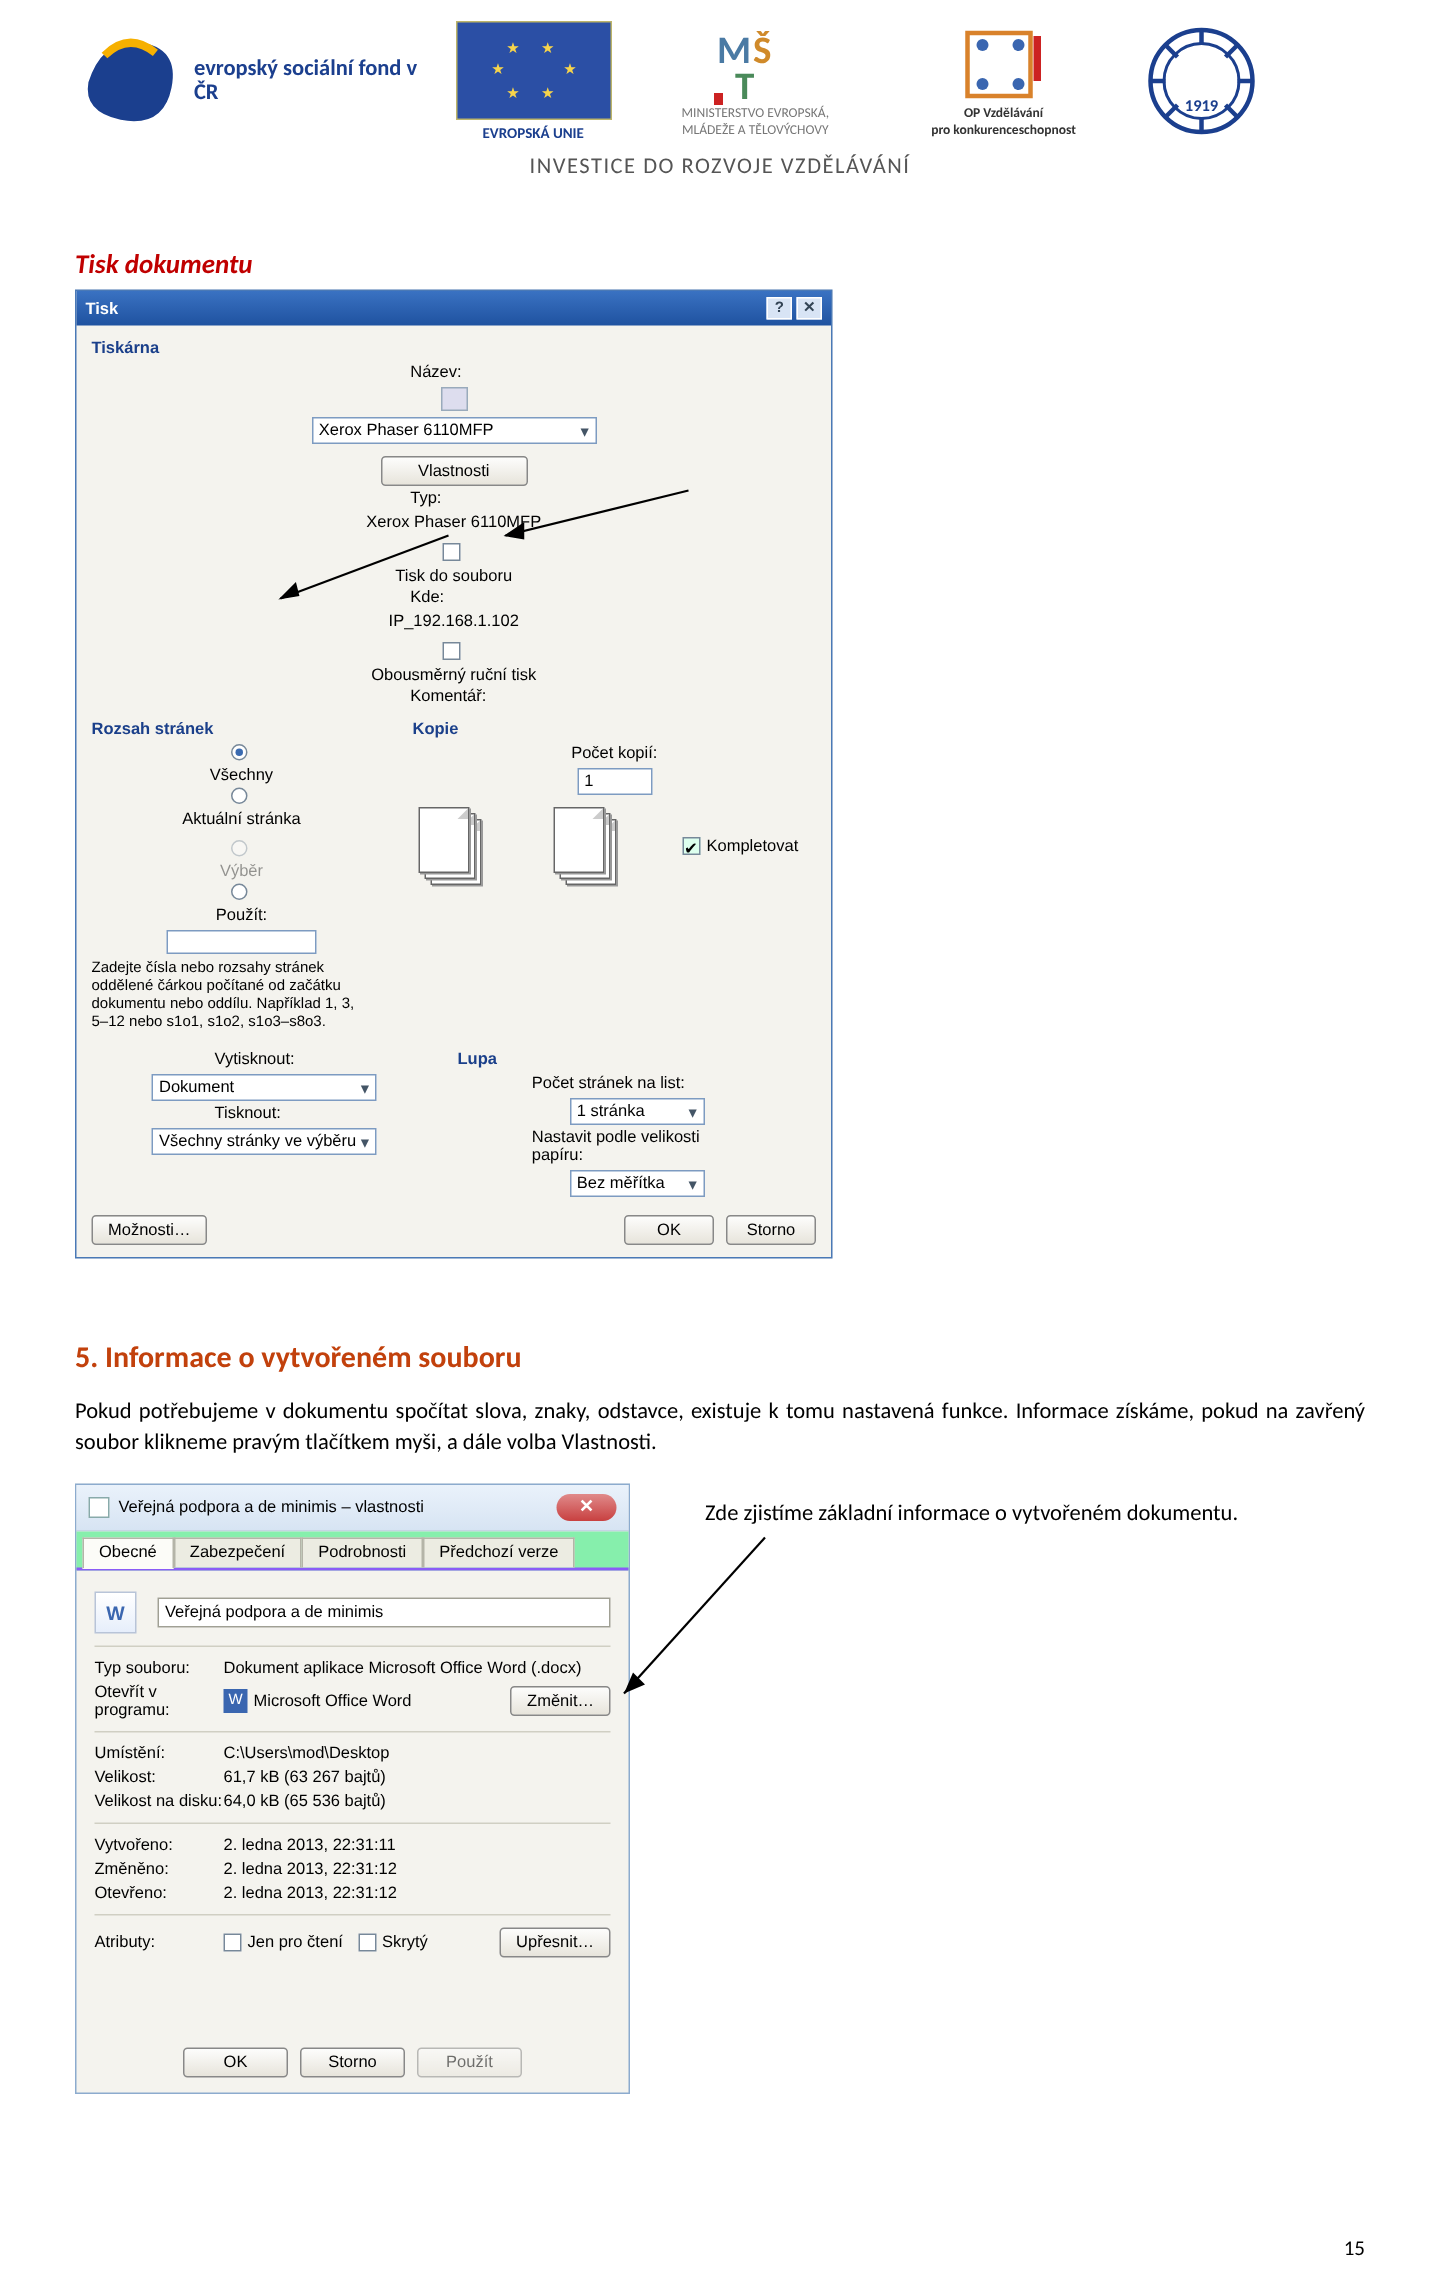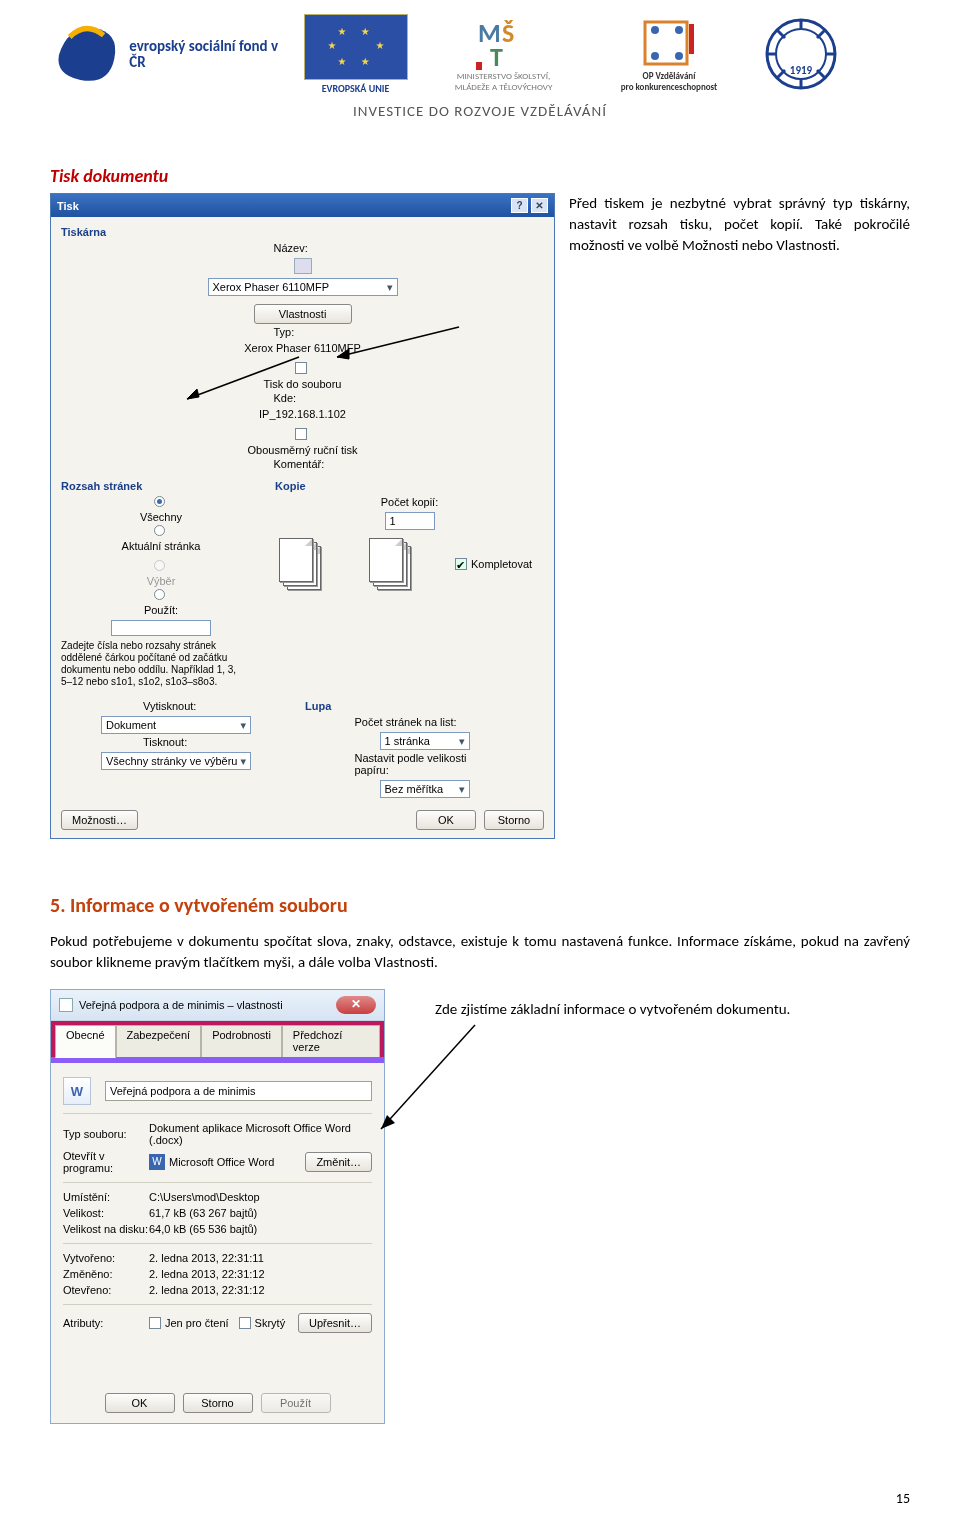--- a/index.html
+++ b/index.html
@@ -129,40 +129,40 @@
   .body-text { font-size:15px; line-height:1.4; text-align:justify; }
   
   .props-area {
     margin-top: 16px;
     display:flex;
     gap: 50px;
     align-items: flex-start;
     position: relative;
   }
   .props {
-    width: 335px;
+    width: 370px;
     border: 1px solid #8cabce;
     background: #f4f3ee;
     font-family: Tahoma, sans-serif;
     font-size: 11px;
     color:#000;
   }
   .props-title {
     background: linear-gradient(#eaf2fb,#d7e4f3);
     padding: 6px 8px;
     display:flex; align-items:center;
     border-bottom:1px solid #c6d3e4;
     color:#000;
   }
   .props-close {
     margin-left:auto; width:40px; height:18px; border-radius:9px;
     background: linear-gradient(#e08a8a,#c84040);
     color:#fff; text-align:center; line-height:16px; font-weight:bold; font-size:12px;
   }
-  .tabs { display:flex; border-bottom:6px solid #8b5cf6; background:#be185d; padding: 4px 4px 0 4px; gap:0;}
+  .tabs { display:flex; border-bottom:2px solid #8b5cf6; background:#86efac; padding: 4px 4px 0 4px; gap:0;}
   .tab { padding:3px 10px 4px 10px; border:1px solid #b4b4a8; border-bottom:none; background:#ecece2; font-size:11px; margin-right:0px;}
   .tab.active { background:#fcfcf8; border-bottom:1px solid #fcfcf8; margin-bottom:-1px; font-weight:normal;}
   .props-body { padding: 10px 12px; }
   .props-row { display:flex; margin: 4px 0; align-items:center;}
   .props-lbl { width: 86px; }
   .props-val { flex:1; }
   .hr { border-top:1px solid #d0cfc3; margin: 8px 0; }
   .props-input { border:1px solid #a0a094; background:#fff; height:20px; padding:0 4px; display:flex; align-items:center; flex:1;}
   .caption-side { font-size:15px; line-height:1.4; margin-top: 10px; max-width: 360px;}
   .page-number {
@@ -196,21 +196,21 @@
         </div>
         <div style="font-size:10px;color:#1b3f8e;font-weight:bold;margin-top:2px;">EVROPSKÁ UNIE</div>
       </div>
       <div class="logo msmt-logo">
         <svg width="56" height="54" viewBox="0 0 56 54">
           <text x="2" y="26" font-size="26" font-weight="bold" fill="#4a7aa4">M</text>
           <text x="26" y="26" font-size="26" font-weight="bold" fill="#d08a2a">Š</text>
           <text x="14" y="50" font-size="26" font-weight="bold" fill="#4a8a5a">T</text>
           <rect x="0" y="46" width="6" height="8" fill="#c22"></rect>
         </svg>
-        <div>MINISTERSTVO ŠKOLSTVÍ,</div>
+        <div>MINISTERSTVO EVROPSKÁ,</div>
         <div>MLÁDEŽE A TĚLOVÝCHOVY</div>
       </div>
       <div class="logo op-logo">
         <svg width="60" height="54" viewBox="0 0 60 54">
           <rect x="6" y="6" width="42" height="42" fill="none" stroke="#d9822b" stroke-width="3"></rect>
           <circle cx="16" cy="14" r="4" fill="#3a66b0"></circle>
           <circle cx="40" cy="14" r="4" fill="#3a66b0"></circle>
           <circle cx="16" cy="40" r="4" fill="#3a66b0"></circle>
           <circle cx="40" cy="40" r="4" fill="#3a66b0"></circle>
           <rect x="50" y="8" width="5" height="30" fill="#c22"></rect>
@@ -377,21 +377,20 @@
           <polygon points="6,44 16,34 18,42"></polygon>
         </svg>
         <svg class="annot-arrow" style="left:280px; top:108px;" width="130" height="40">
           <line x1="128" y1="2" x2="6" y2="32" stroke="#000" stroke-width="1.5"></line>
           <polygon points="6,32 18,24 18,34"></polygon>
         </svg>
 
       </div>
     </div>
 
-    <div class="tisk-right">Před tiskem je nezbytné vybrat správný typ tiskárny, nastavit rozsah tisku, počet kopií. Také pokročilé možnosti ve volbě Možnosti nebo Vlastnosti.</div>
   </div>
 
   <div class="h2-blue">5. Informace o vytvořeném souboru</div>
   <div class="body-text">Pokud potřebujeme v dokumentu spočítat slova, znaky, odstavce, existuje k tomu nastavená funkce. Informace získáme, pokud na zavřený soubor klikneme pravým tlačítkem myši, a dále volba Vlastnosti.</div>
 
   <div class="props-area">
 
     <div class="props">
       <div class="props-title">
         <span style="width:14px;height:14px;background:#fff;border:1px solid #8aa;margin-right:6px;"></span>

